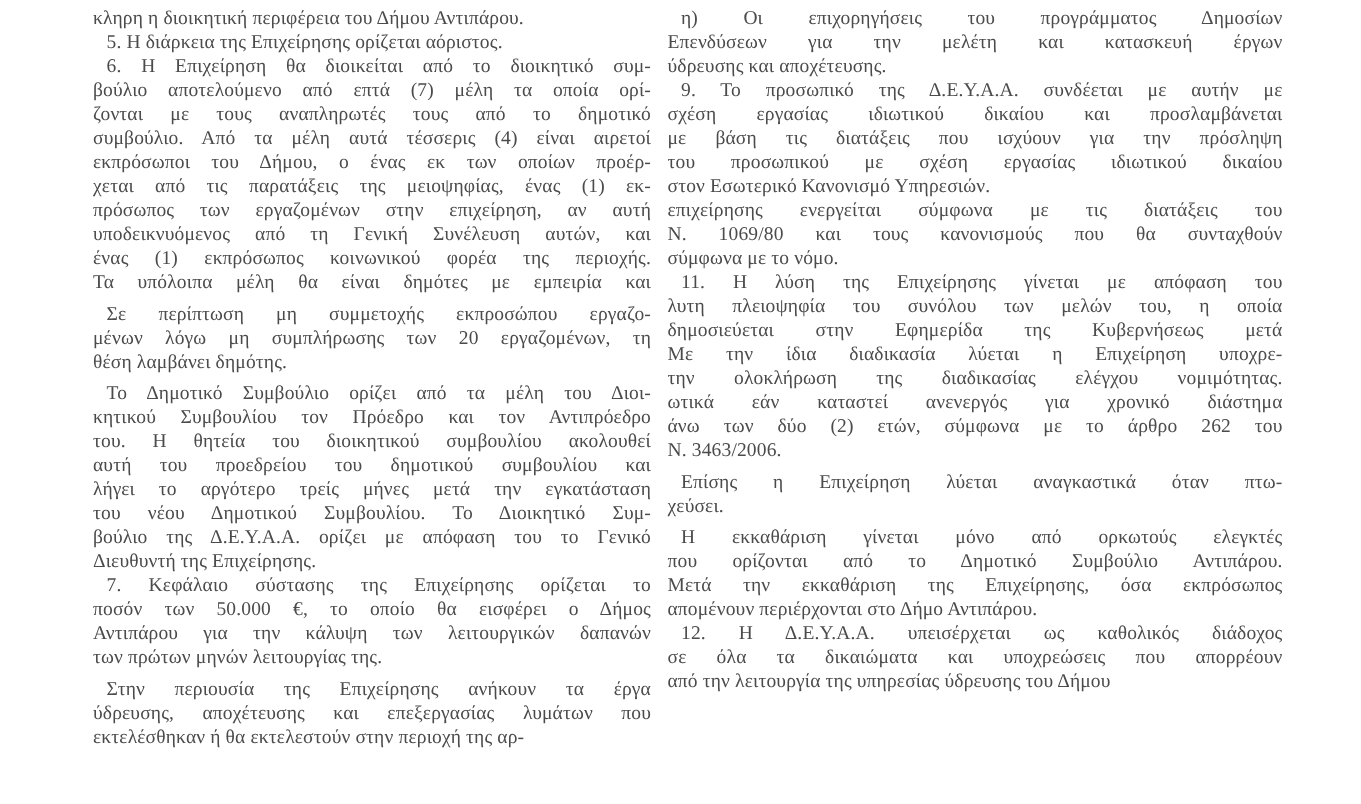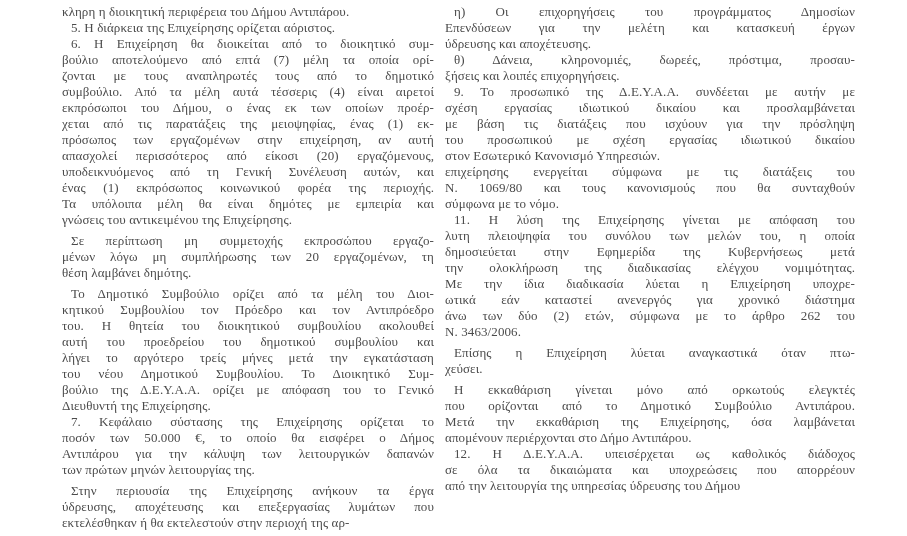--- a/index.html
+++ b/index.html
@@ -54,25 +54,23 @@
         <div class="line last indent">5. Η διάρκεια της Επιχείρησης ορίζεται αόριστος.</div>
       </div>
       <div class="paragraph">
         <div class="line indent">6. Η Επιχείρηση θα διοικείται από το διοικητικό συμ-</div>
         <div class="line">βούλιο αποτελούμενο από επτά (7) μέλη τα οποία ορί-</div>
         <div class="line">ζονται με τους αναπληρωτές τους από το δημοτικό</div>
         <div class="line">συμβούλιο. Από τα μέλη αυτά τέσσερις (4) είναι αιρετοί</div>
         <div class="line">εκπρόσωποι του Δήμου, ο ένας εκ των οποίων προέρ-</div>
         <div class="line">χεται από τις παρατάξεις της μειοψηφίας, ένας (1) εκ-</div>
         <div class="line">πρόσωπος των εργαζομένων στην επιχείρηση, αν αυτή</div>
-        <div class="line">απασχολεί περισσότερος από είκοσι (20) εργαζόμενους,</div>
         <div class="line">υποδεικνυόμενος από τη Γενική Συνέλευση αυτών, και</div>
         <div class="line">ένας (1) εκπρόσωπος κοινωνικού φορέα της περιοχής.</div>
         <div class="line">Τα υπόλοιπα μέλη θα είναι δημότες με εμπειρία και</div>
-        <div class="line last">γνώσεις του αντικειμένου της Επιχείρησης.</div>
       </div>
       <div class="paragraph gap">
         <div class="line indent">Σε περίπτωση μη συμμετοχής εκπροσώπου εργαζο-</div>
         <div class="line">μένων λόγω μη συμπλήρωσης των 20 εργαζομένων, τη</div>
         <div class="line last">θέση λαμβάνει δημότης.</div>
       </div>
       <div class="paragraph gap">
         <div class="line indent">Το Δημοτικό Συμβούλιο ορίζει από τα μέλη του Διοι-</div>
         <div class="line">κητικού Συμβουλίου τον Πρόεδρο και τον Αντιπρόεδρο</div>
         <div class="line">του. Η θητεία του διοικητικού συμβουλίου ακολουθεί</div>
@@ -94,53 +92,49 @@
         <div class="line last">εκτελέσθηκαν ή θα εκτελεστούν στην περιοχή της αρ-</div>
       </div>
     </div>
   <div class="col col-right">
       <div class="paragraph">
         <div class="line indent">η) Οι επιχορηγήσεις του προγράμματος Δημοσίων</div>
         <div class="line">Επενδύσεων για την μελέτη και κατασκευή έργων</div>
         <div class="line last">ύδρευσης και αποχέτευσης.</div>
       </div>
       <div class="paragraph">
-        <div class="line indent">θ) Δάνεια, κληρονομιές, δωρεές, πρόστιμα, προσαυ-</div>
-        <div class="line last">ξήσεις και λοιπές επιχορηγήσεις.</div>
-      </div>
-      <div class="paragraph">
         <div class="line indent">9. Το προσωπικό της Δ.Ε.Υ.Α.Α. συνδέεται με αυτήν με</div>
         <div class="line">σχέση εργασίας ιδιωτικού δικαίου και προσλαμβάνεται</div>
         <div class="line">με βάση τις διατάξεις που ισχύουν για την πρόσληψη</div>
         <div class="line">του προσωπικού με σχέση εργασίας ιδιωτικού δικαίου</div>
         <div class="line last">στον Εσωτερικό Κανονισμό Υπηρεσιών.</div>
       </div>
       <div class="paragraph">
         <div class="line">επιχείρησης ενεργείται σύμφωνα με τις διατάξεις του</div>
         <div class="line">Ν. 1069/80 και τους κανονισμούς που θα συνταχθούν</div>
         <div class="line last">σύμφωνα με το νόμο.</div>
       </div>
       <div class="paragraph">
         <div class="line indent">11. Η λύση της Επιχείρησης γίνεται με απόφαση του</div>
         <div class="line">λυτη πλειοψηφία του συνόλου των μελών του, η οποία</div>
         <div class="line">δημοσιεύεται στην Εφημερίδα της Κυβερνήσεως μετά</div>
+        <div class="line">Με την ίδια διαδικασία λύεται η Επιχείρηση υποχρε-</div>
         <div class="line">την ολοκλήρωση της διαδικασίας ελέγχου νομιμότητας.</div>
-        <div class="line">Με την ίδια διαδικασία λύεται η Επιχείρηση υποχρε-</div>
         <div class="line">ωτικά εάν καταστεί ανενεργός για χρονικό διάστημα</div>
         <div class="line">άνω των δύο (2) ετών, σύμφωνα με το άρθρο 262 του</div>
         <div class="line last">Ν. 3463/2006.</div>
       </div>
       <div class="paragraph gap">
         <div class="line indent">Επίσης η Επιχείρηση λύεται αναγκαστικά όταν πτω-</div>
         <div class="line last">χεύσει.</div>
       </div>
       <div class="paragraph gap">
         <div class="line indent">Η εκκαθάριση γίνεται μόνο από ορκωτούς ελεγκτές</div>
         <div class="line">που ορίζονται από το Δημοτικό Συμβούλιο Αντιπάρου.</div>
-        <div class="line">Μετά την εκκαθάριση της Επιχείρησης, όσα λαμβάνεται</div>
+        <div class="line">Μετά την εκκαθάριση της Επιχείρησης, όσα εκπρόσωπος</div>
         <div class="line last">απομένουν περιέρχονται στο Δήμο Αντιπάρου.</div>
       </div>
       <div class="paragraph">
         <div class="line indent">12. Η Δ.Ε.Υ.Α.Α. υπεισέρχεται ως καθολικός διάδοχος</div>
         <div class="line">σε όλα τα δικαιώματα και υποχρεώσεις που απορρέουν</div>
         <div class="line last">από την λειτουργία της υπηρεσίας ύδρευσης του Δήμου</div>
       </div>
     </div>
 </div>
 

